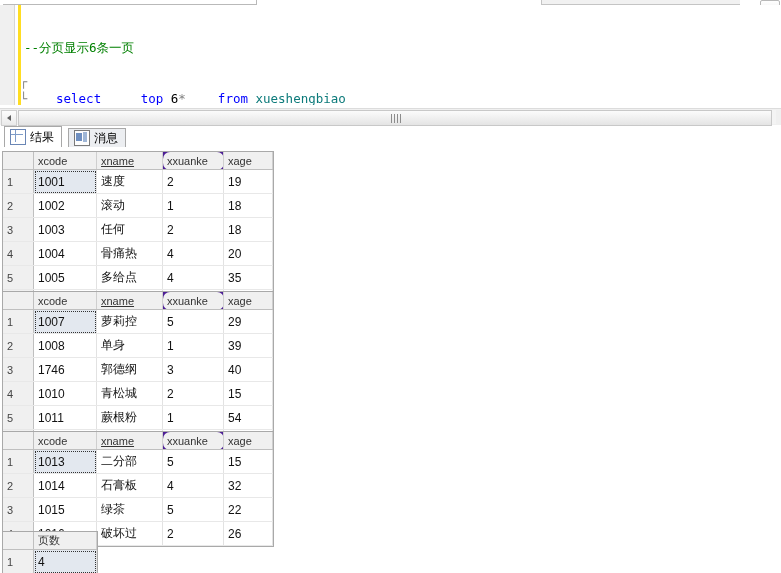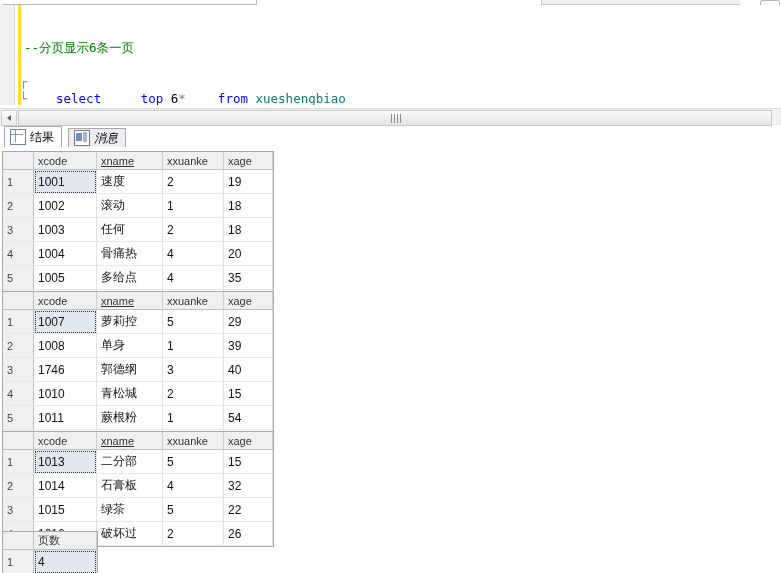--- a/index.html
+++ b/index.html
@@ -49,21 +49,21 @@
   .hs-thumb{position:absolute;left:18px;top:1px;width:752px;height:14px;
      background:linear-gradient(#fbfbfb,#e4e4e4);border:1px solid #c8c8c8;}
   .hs-grip{position:absolute;left:50%;top:3px;margin-left:-4px;width:9px;height:9px;}
   .hs-grip i{position:absolute;top:0;width:1px;height:9px;background:#8c8c8c;}
 
   
   .restabs{position:absolute;left:0;top:126px;width:781px;height:21px;}
   .rtab{position:absolute;top:0;height:20px;display:flex;align-items:center;
      padding:0 7px 0 5px;border:1px solid #a8a8a8;border-bottom:none;
      background:#ffffff;font-size:12px;}
-  .rtab.inactive{background:#eceef1;top:2px;height:18px;font-style:italic;}
+  .rtab.inactive{background:#eceef1;top:2px;height:18px;}
   .rtab .ticon{width:14px;height:14px;margin-right:4px;position:relative;flex:none;}
   .grid-icon{background:#ffffff;border:1px solid #6a86b5;}
   .grid-icon:before{content:"";position:absolute;left:0;top:4px;width:12px;height:1px;background:#7f9cc8;}
   .grid-icon:after{content:"";position:absolute;left:4px;top:0;width:1px;height:12px;background:#7f9cc8;}
   .doc-icon{background:#fdfdfd;border:1px solid #7a7a7a;}
   .doc-icon:before{content:"";position:absolute;left:1px;top:2px;width:6px;height:8px;background:#6f8fc0;}
   .doc-icon:after{content:"";position:absolute;left:8px;top:1px;width:4px;height:10px;background:#9fb6d6;}
 
   
   .gridwrap{position:absolute;border:1px solid #a9a9a9;background:#4c1d95;}
@@ -78,21 +78,21 @@
      padding:1px 4px;height:21px;border-right:1px solid #e2e2e2;border-bottom:1px solid #e8e8e8;
      background:#ffffff;color:#111;font-size:12px;
   }
   table.rg td.rowhdr{
      background:#f0f0f0;color:#444;text-align:left;width:22px;
      border-right:1px solid #bfbfbf;font-size:11px;padding-left:4px;
   }
   table.rg td.sel{background:#e3e8ef;outline:1px dotted #333;outline-offset:-2px;}
   .col-code{width:54px;}
   .col-name{width:57px;text-decoration:underline;}
-  .col-xk{width:52px;}
+  .col-xk{width:52px;border-radius:7px;}
   .col-age{width:40px;}
   .cn{font-family:"DejaVu Sans","Liberation Sans",sans-serif;}
 </style>
 </head>
 <body>
 
 <div class="app">
 
   <div class="tabstrip">
     <div class="tab-remnant"></div>

